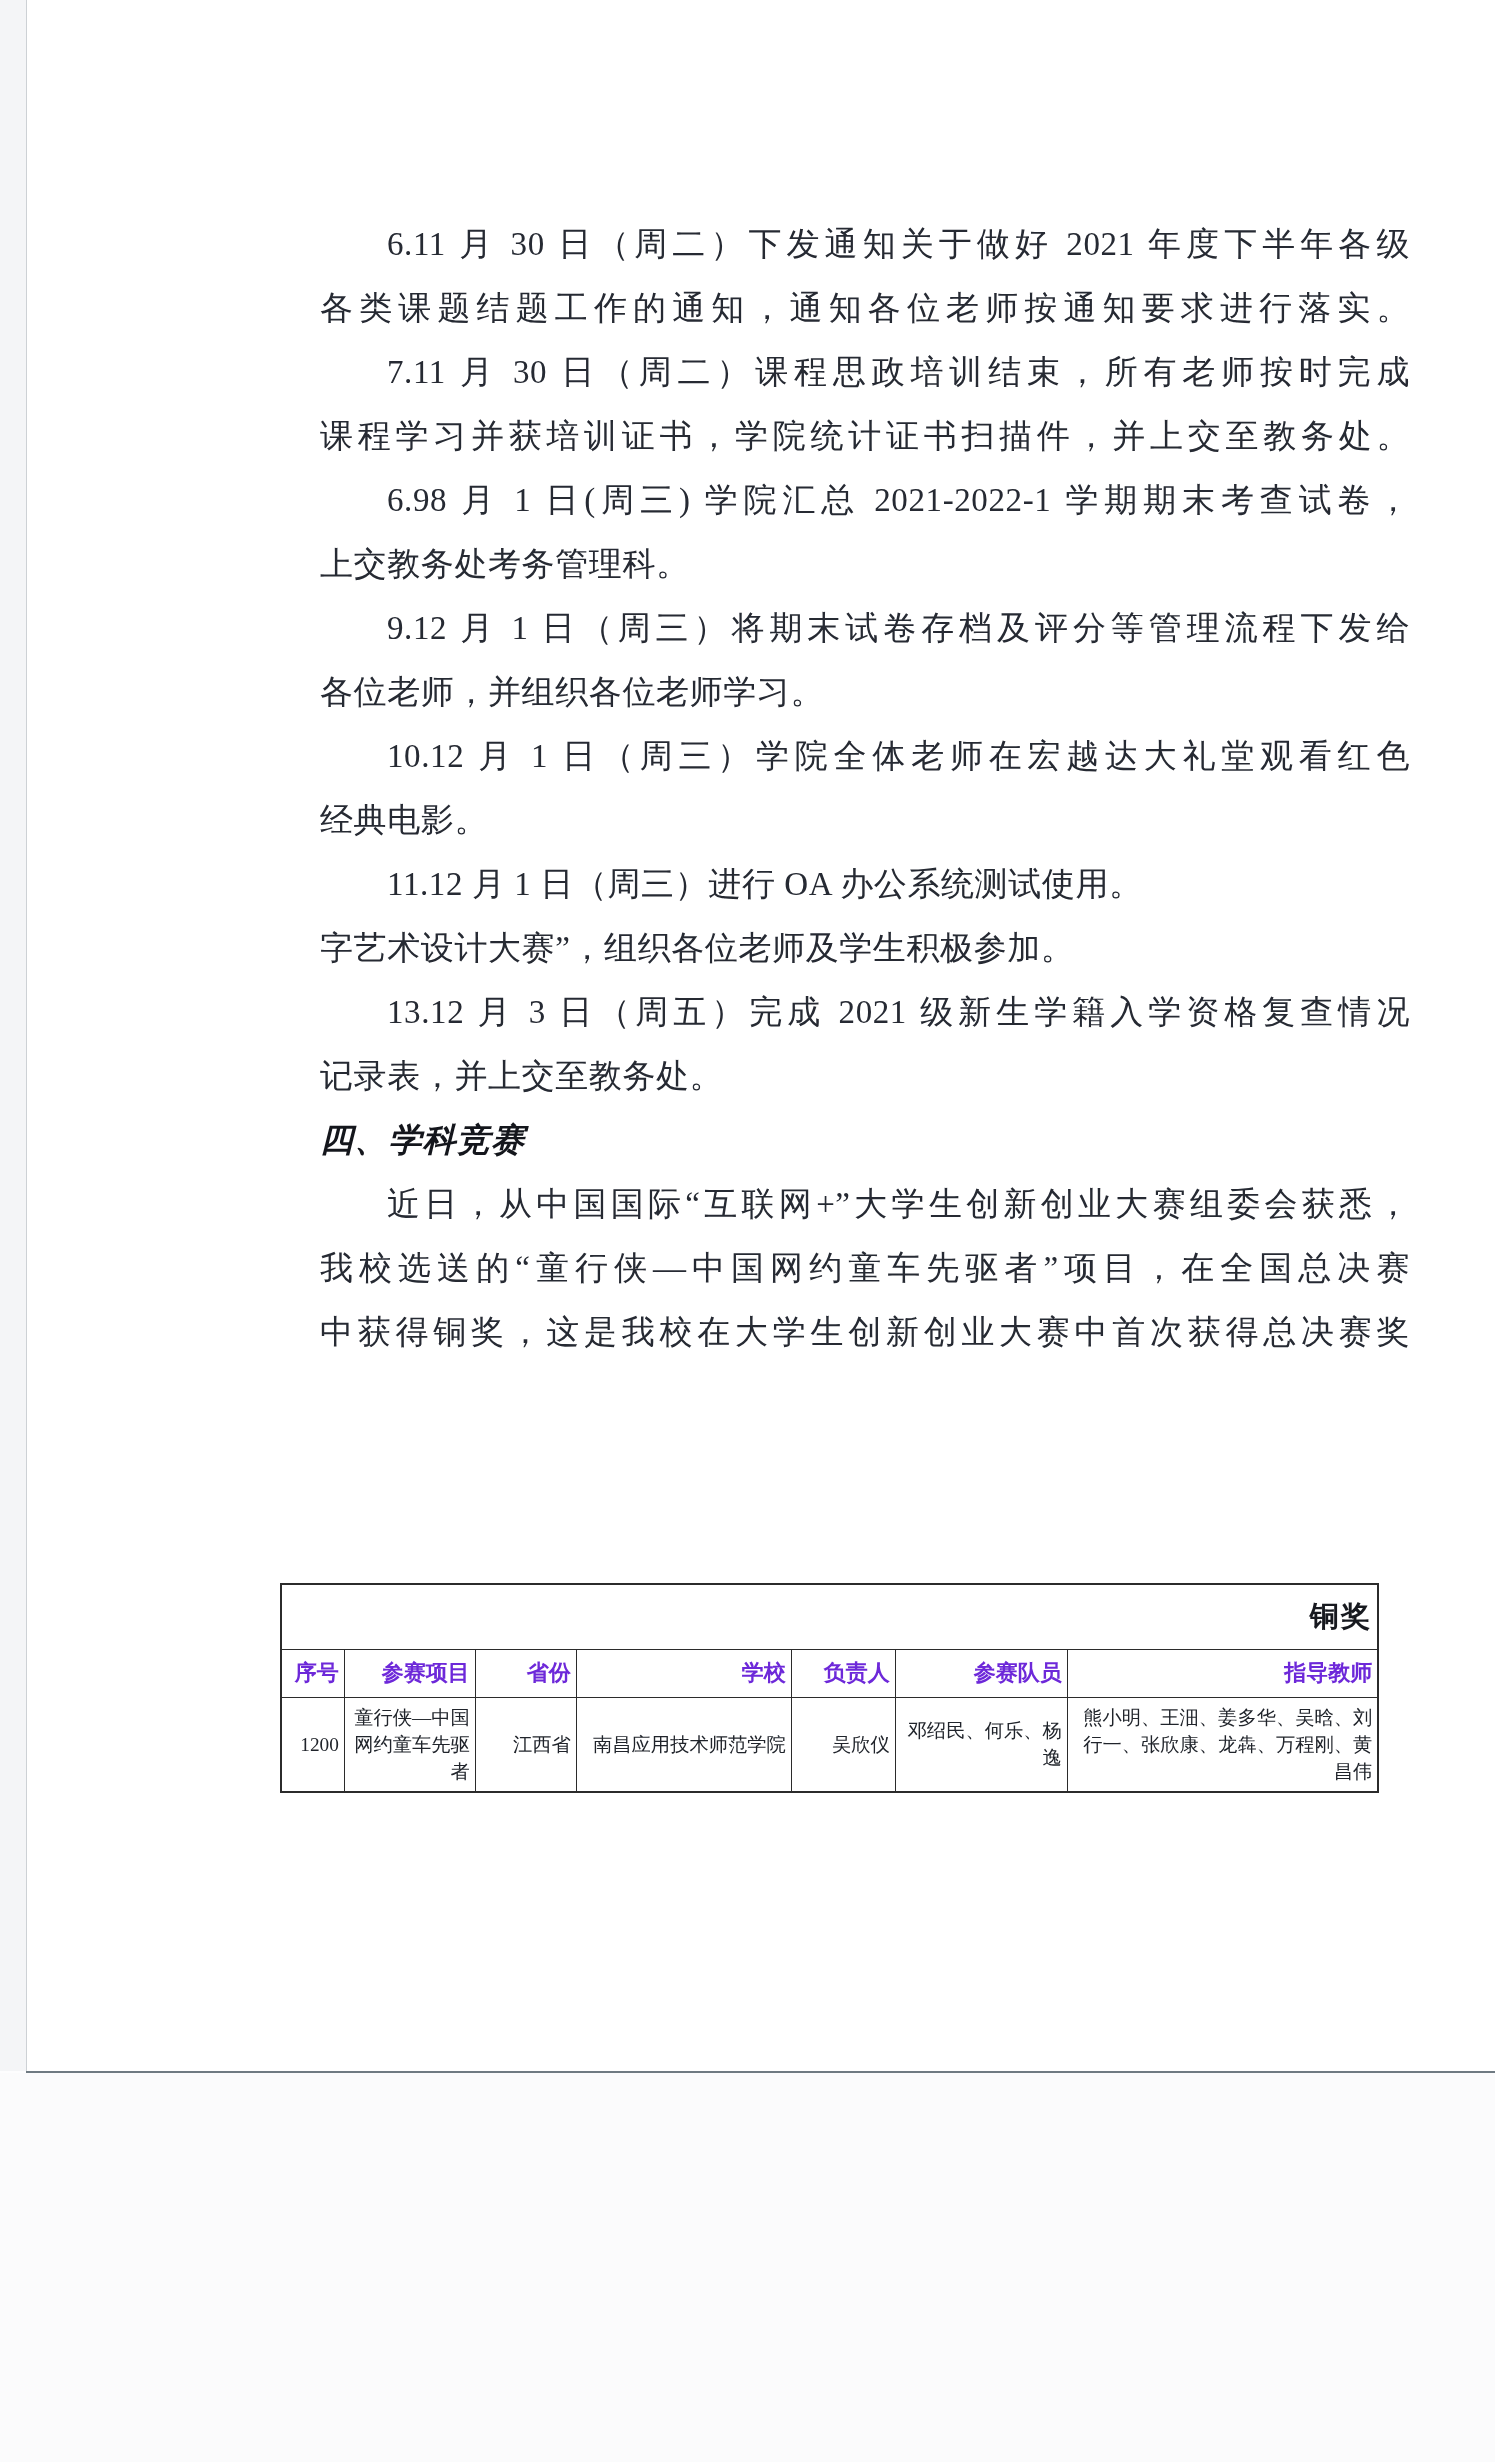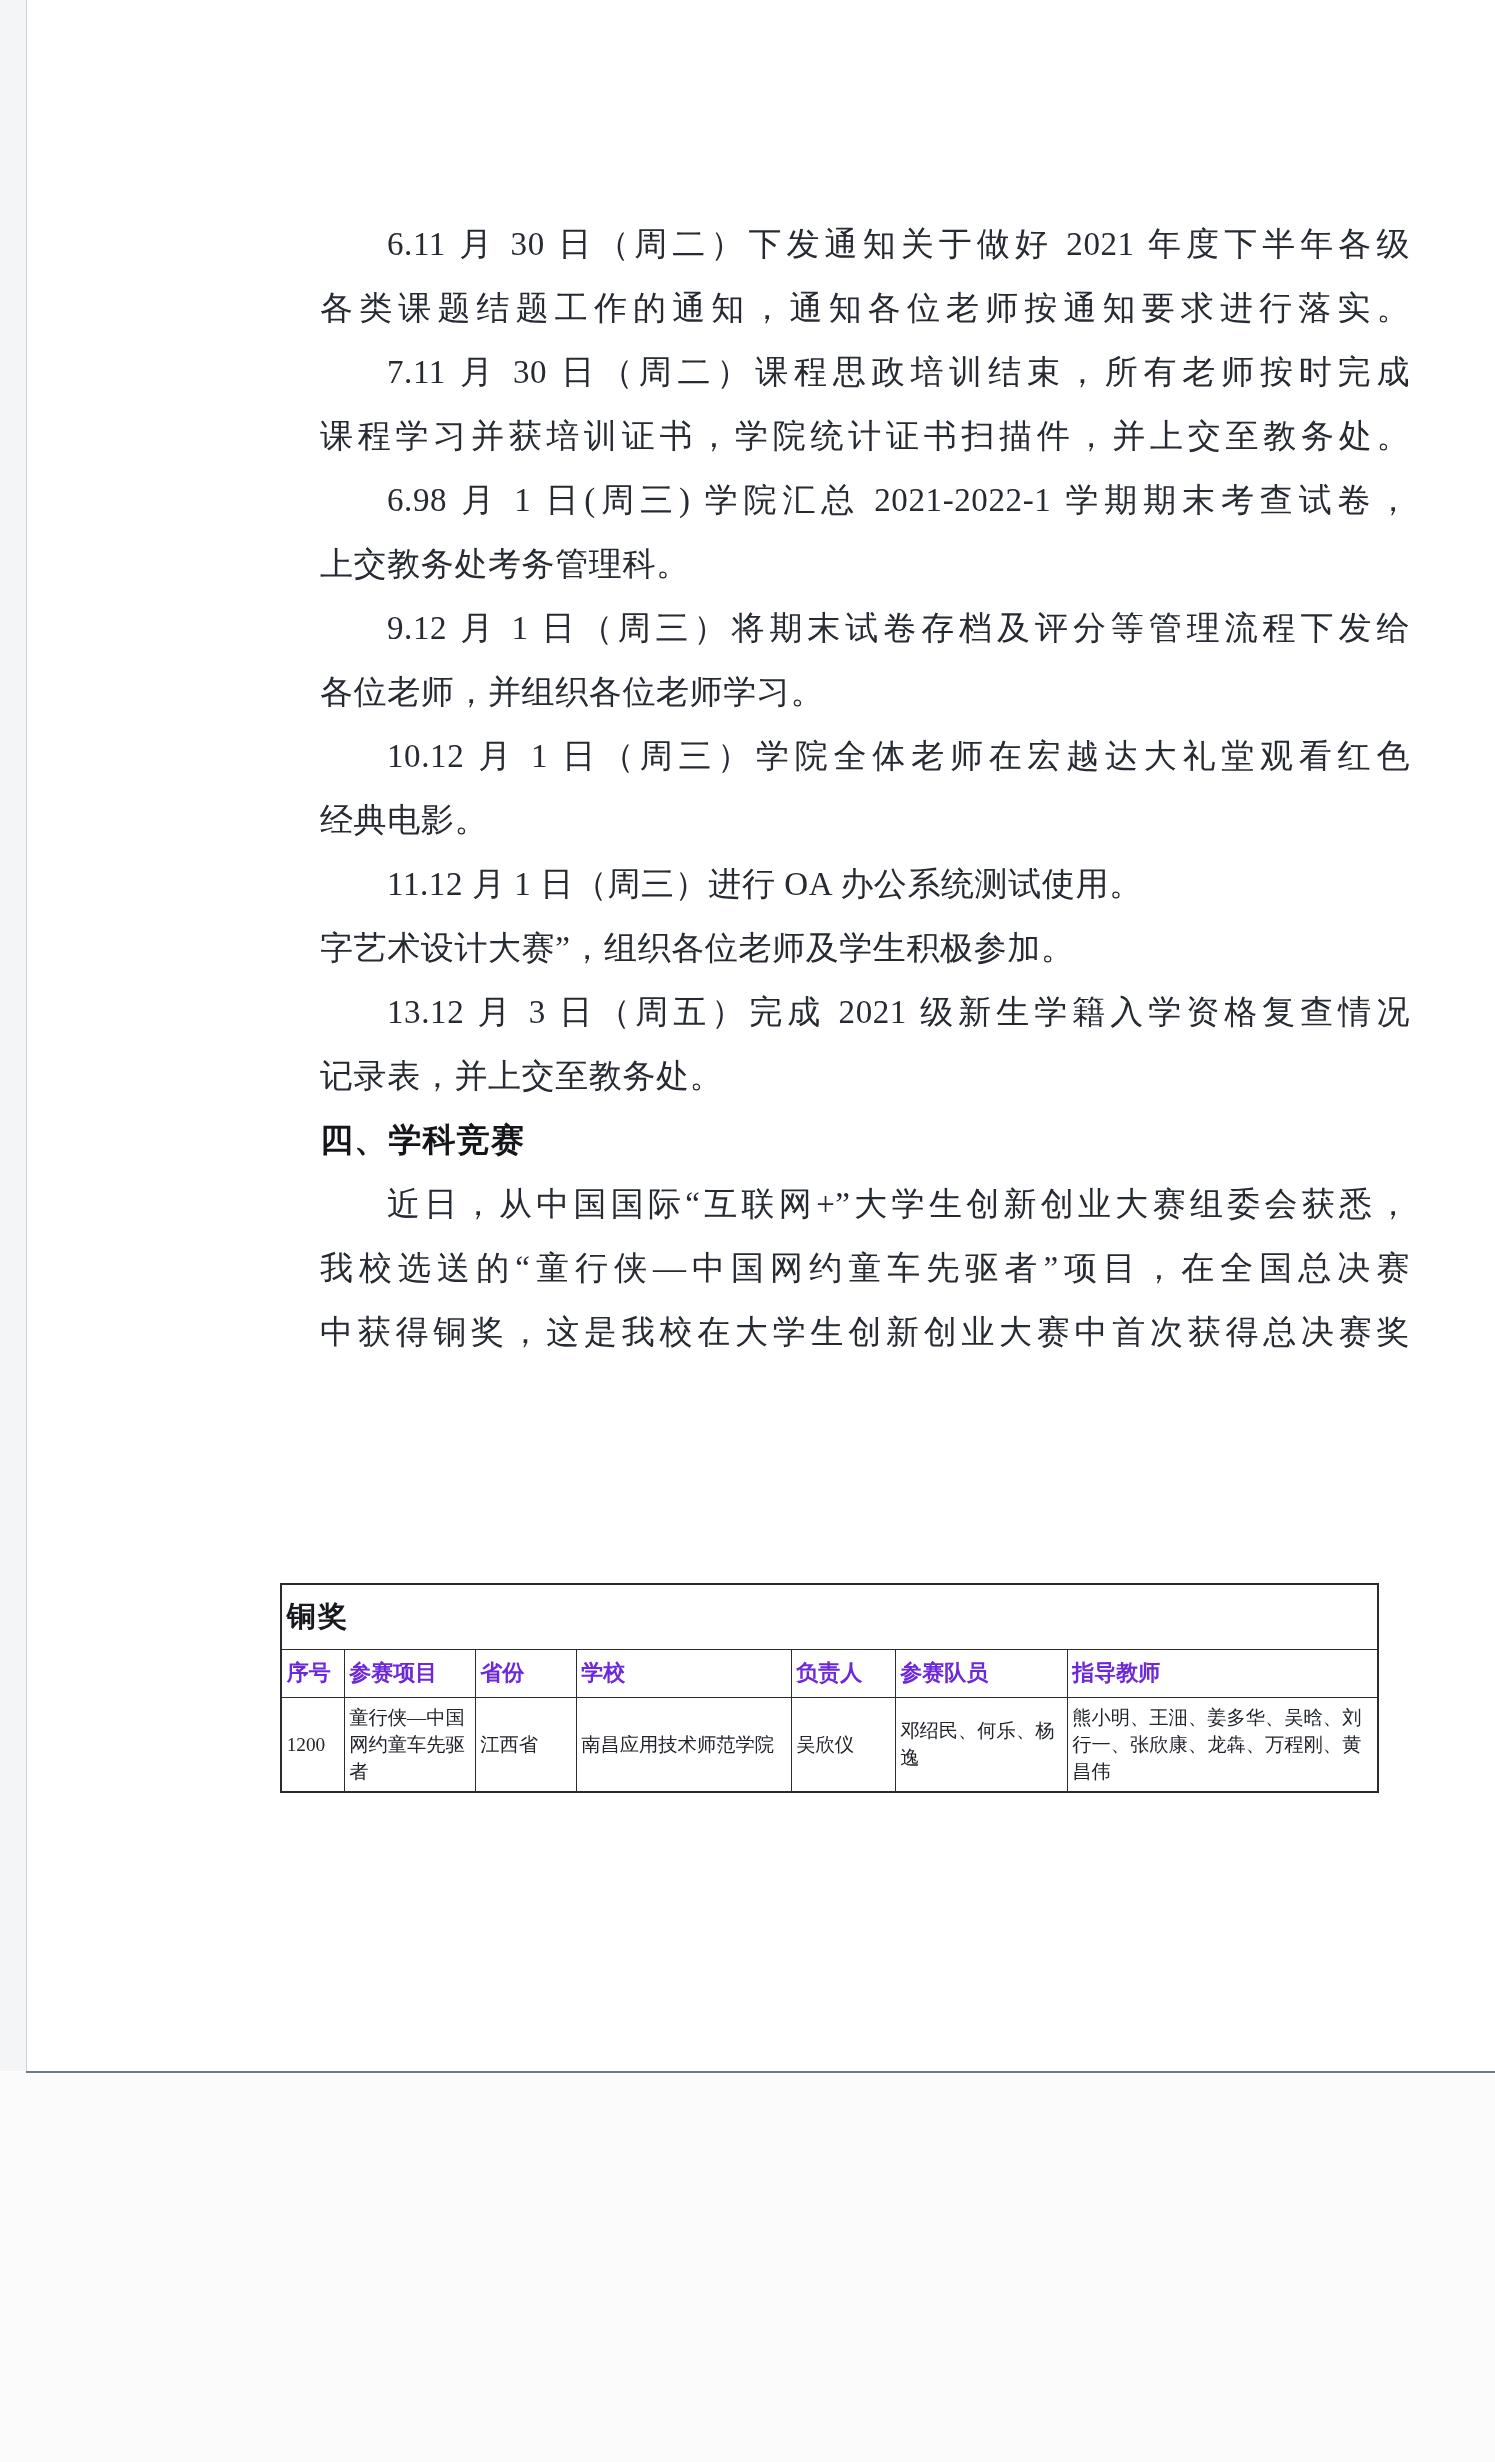--- a/index.html
+++ b/index.html
@@ -36,32 +36,32 @@
     position:absolute;left:320px;top:212px;width:1090px;
   }
   .ln{
     font-size:33px;
     line-height:64px;
     white-space:pre-wrap;
     letter-spacing:0.6px;
   }
   .ind{ text-indent:67px;font-family:Liberation Serif, serif; }
   .fill{ text-align:justify; text-align-last:justify; }
-  .hd{ font-weight:bold; color:#14161c; letter-spacing:1.2px; }
+  .hd{ font-weight:bold; color:#14161c; letter-spacing:1.2px;font-style:italic; }
   
   .award-table{
     position:absolute;left:280px;top:1583px;
     border-collapse:collapse;
     table-layout:fixed;
     width:1098px;
     background:#ffffff;
   }
   .award-table td,.award-table th{
     border:1.2px solid #2b2b2b;
-    text-align:left;
+    text-align:right;
     vertical-align:middle;
     padding:2.3px 4.7px;
     overflow:hidden;
   }
   .award-table{ border:2.3px solid #2b2b2b; }
   .t-title{
     font-size:29px;font-weight:bold;height:59px;
     border-bottom:1.8px solid #2b2b2b !important;
     letter-spacing:2.3px;color:#17191f;
   }

